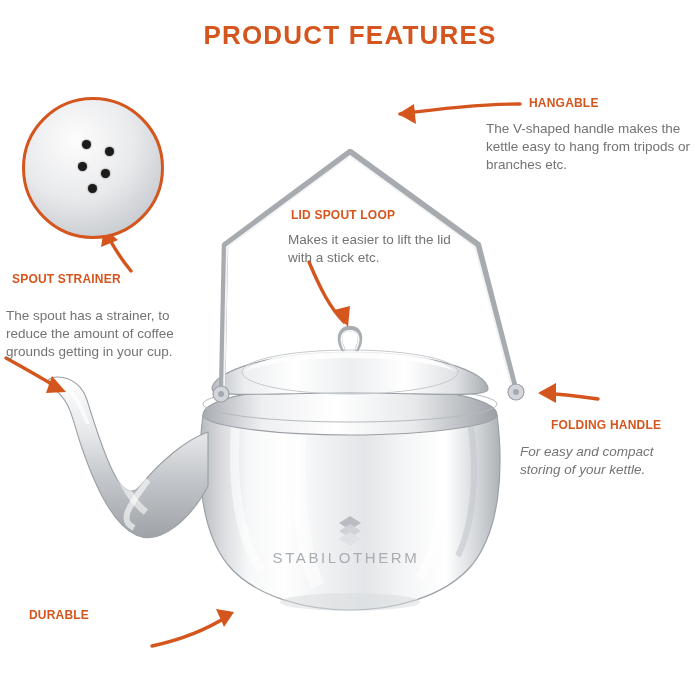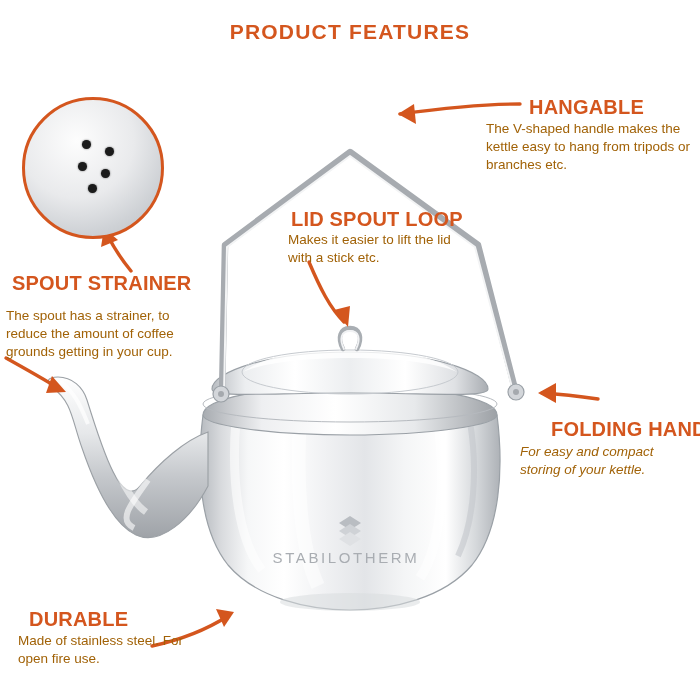--- a/index.html
+++ b/index.html
@@ -20,41 +20,41 @@
     background: #ffffff;
   }
 
   
   #title {
     position: absolute;
     top: 20px;
     left: 0;
     width: 700px;
     text-align: center;
-    font-size: 21px;
+    font-size: 26px;
     font-weight: bold;
     letter-spacing: 1.2px;
     color: #d4561e;
     font-family: "Liberation Sans", sans-serif;
   }
 
   
   .callout-title {
     position: absolute;
-    font-size: 20px;
+    font-size: 12px;
     font-weight: bold;
     color: #d4561e;
     letter-spacing: 0.2px;
     white-space: nowrap;
   }
   .callout-body {
     position: absolute;
     font-size: 13.5px;
     line-height: 18px;
-    color: #a16207;
+    color: #737373;
   }
 
   #hangable-title   { top: 96px;  left: 529px; }
   #hangable-body    { top: 120px; left: 486px; width: 215px; }
 
   #lid-title        { top: 208px; left: 291px; }
   #lid-body         { top: 231px; left: 288px; width: 180px; }
 
   #spout-title      { top: 272px; left: 12px; }
   #spout-body       { top: 307px; left: 6px;  width: 200px; }
@@ -277,15 +277,14 @@
   <div class="callout-title" id="lid-title">LID SPOUT LOOP</div>
   <div class="callout-body" id="lid-body">Makes it easier to lift the lid with a stick etc.</div>
 
   <div class="callout-title" id="spout-title">SPOUT STRAINER</div>
   <div class="callout-body" id="spout-body">The spout has a strainer, to reduce the amount of coffee grounds getting in your cup.</div>
 
   <div class="callout-title" id="folding-title">FOLDING HANDLE</div>
   <div class="callout-body" id="folding-body">For easy and compact storing of your kettle.</div>
 
   <div class="callout-title" id="durable-title">DURABLE</div>
-  <div class="callout-body" id="durable-body">Made of stainless steel. For open fire use.</div>
 
 </div>
 
 </body></html>

